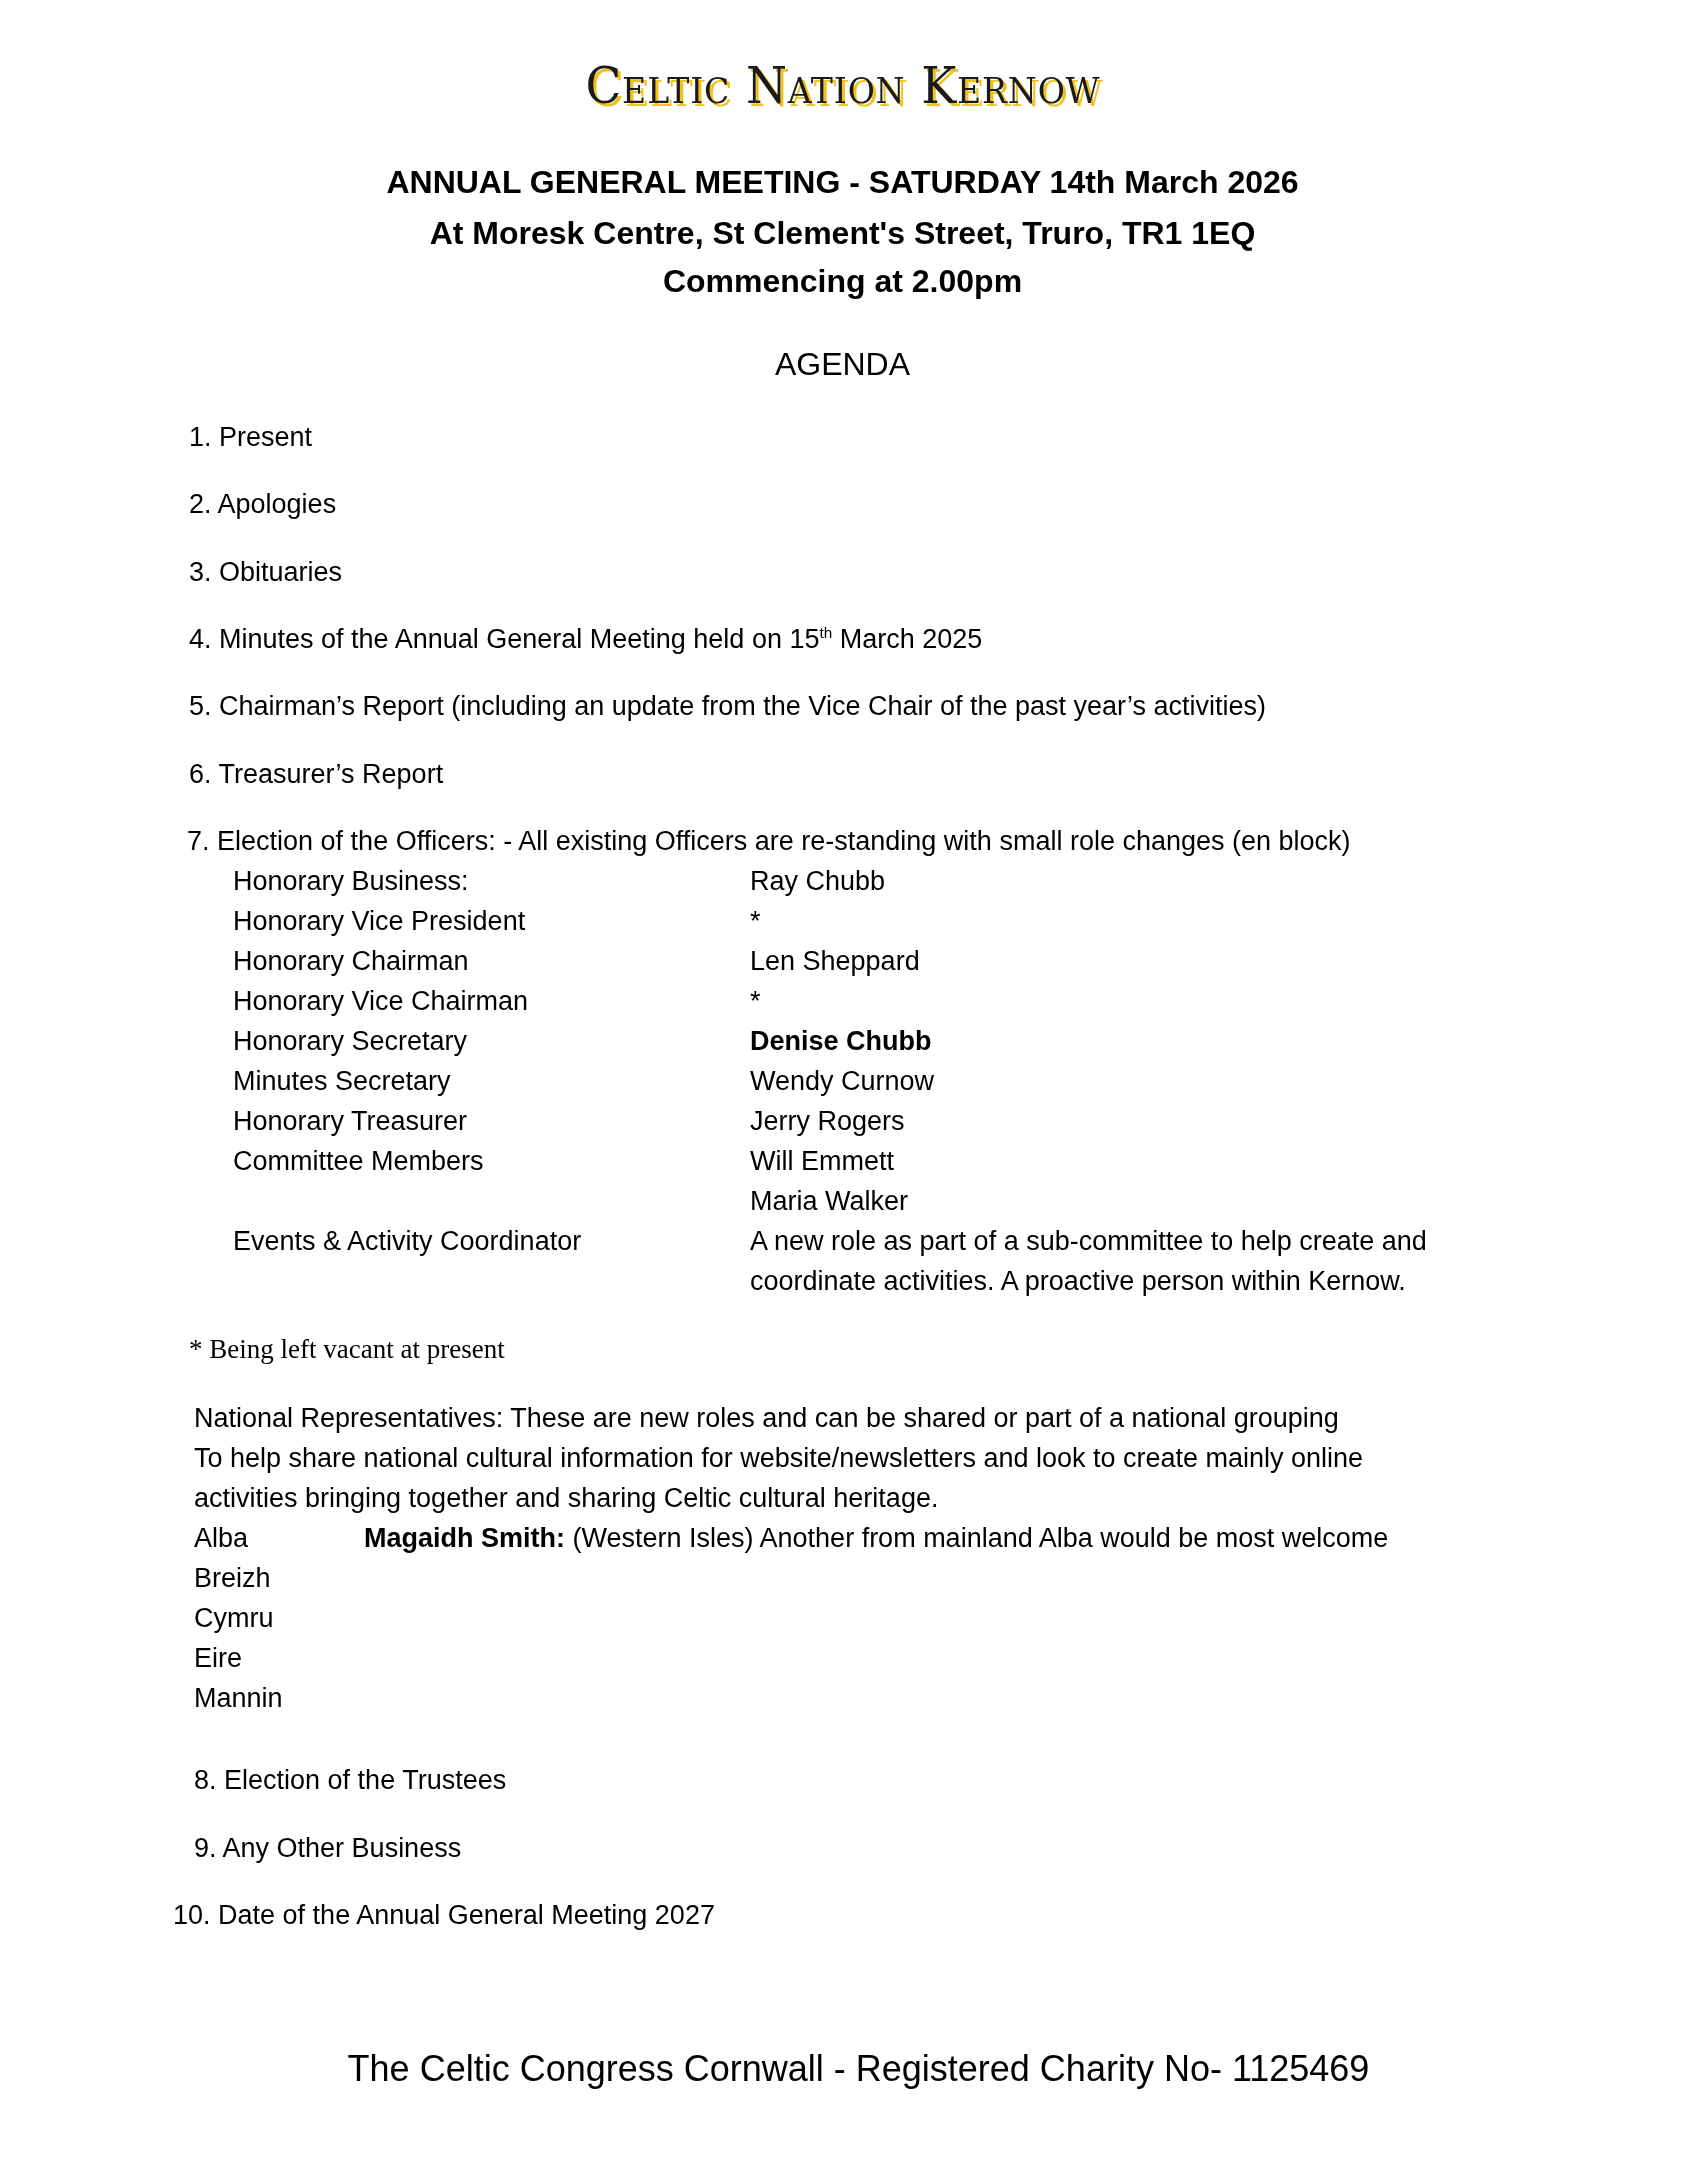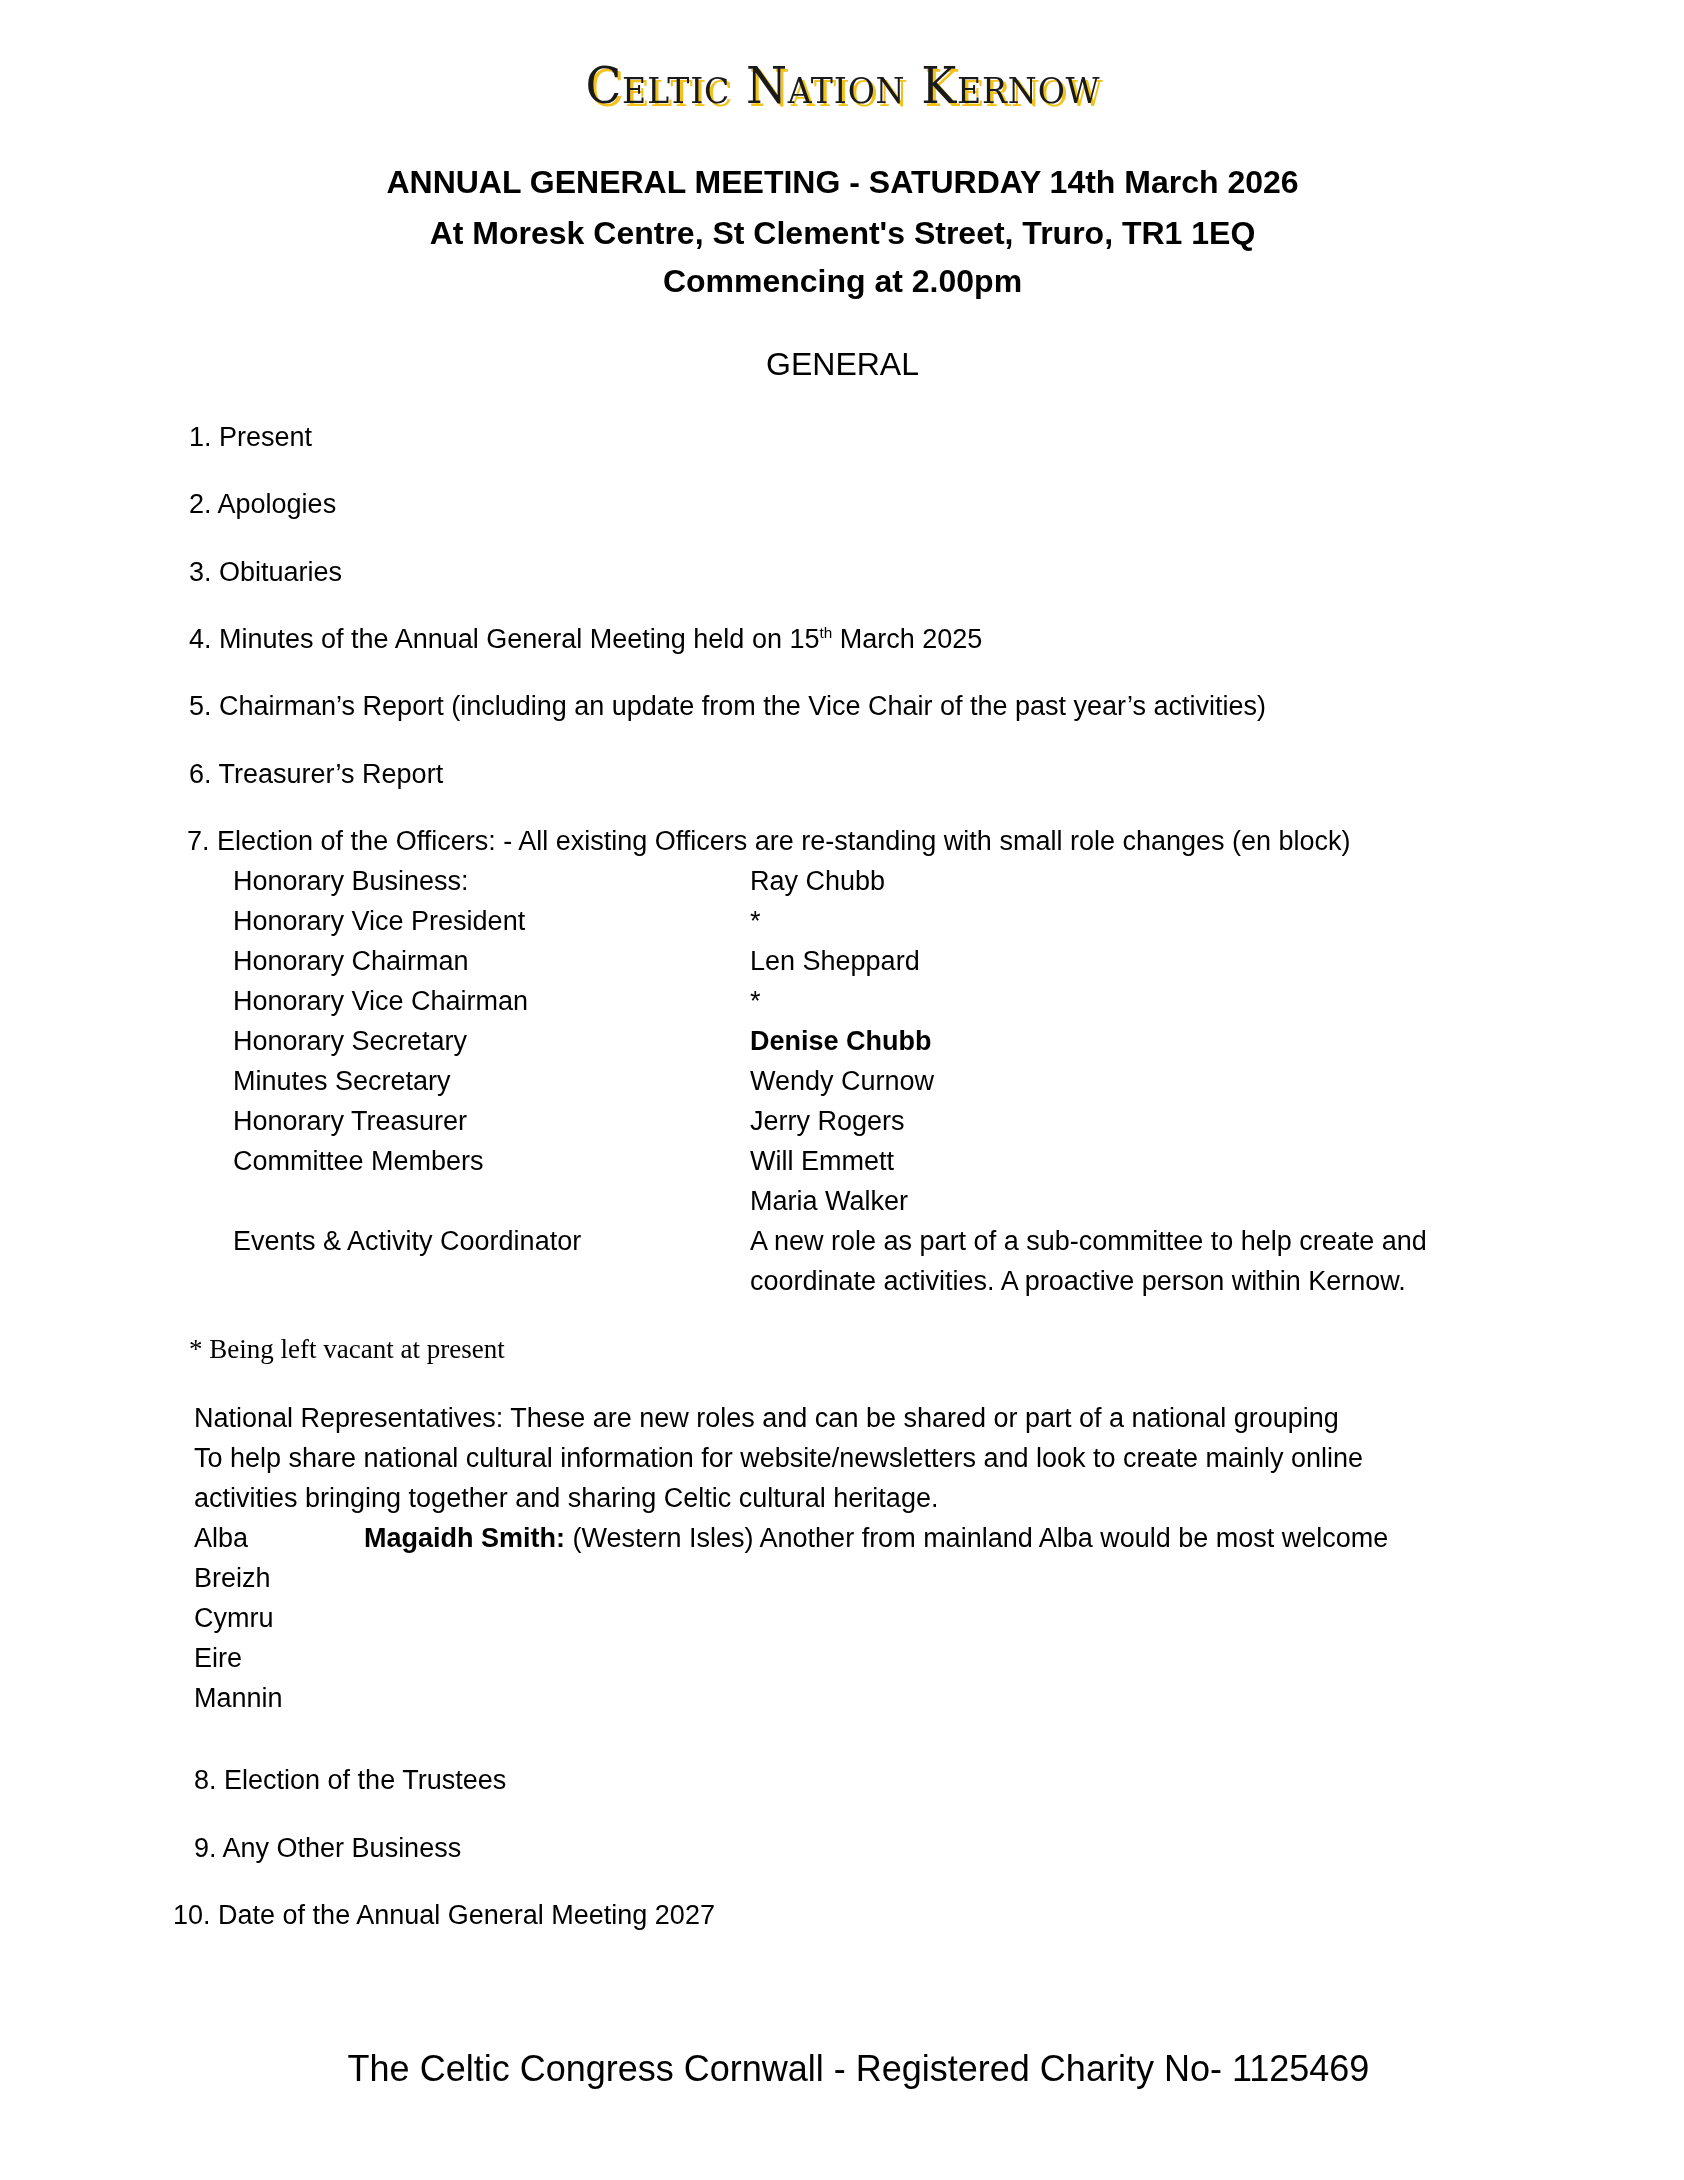--- a/index.html
+++ b/index.html
@@ -23,21 +23,21 @@
 <body>
 
 <div class="logo">
   <span class="logo-text">Celtic Nation Kernow</span>
 </div>
 
 <div class="hdr" style="top:166px;">ANNUAL GENERAL MEETING - SATURDAY 14th March 2026</div>
 <div class="hdr" style="top:217px;">At Moresk Centre, St Clement's Street, Truro, TR1 1EQ</div>
 <div class="hdr" style="top:265px;">Commencing at 2.00pm</div>
 
-<div class="agenda" style="top:348px;">GENERAL</div>
+<div class="agenda" style="top:348px;">AGENDA</div>
 
 <div class="abs t" style="left:189px; top:424px;">
   <span>1.</span>
   <span>Present</span>
 </div>
 <div class="abs t" style="left:189px; top:491px;">
   <span>2.</span>
   <span>Apologies</span>
 </div>
 <div class="abs t" style="left:189px; top:559px;">

